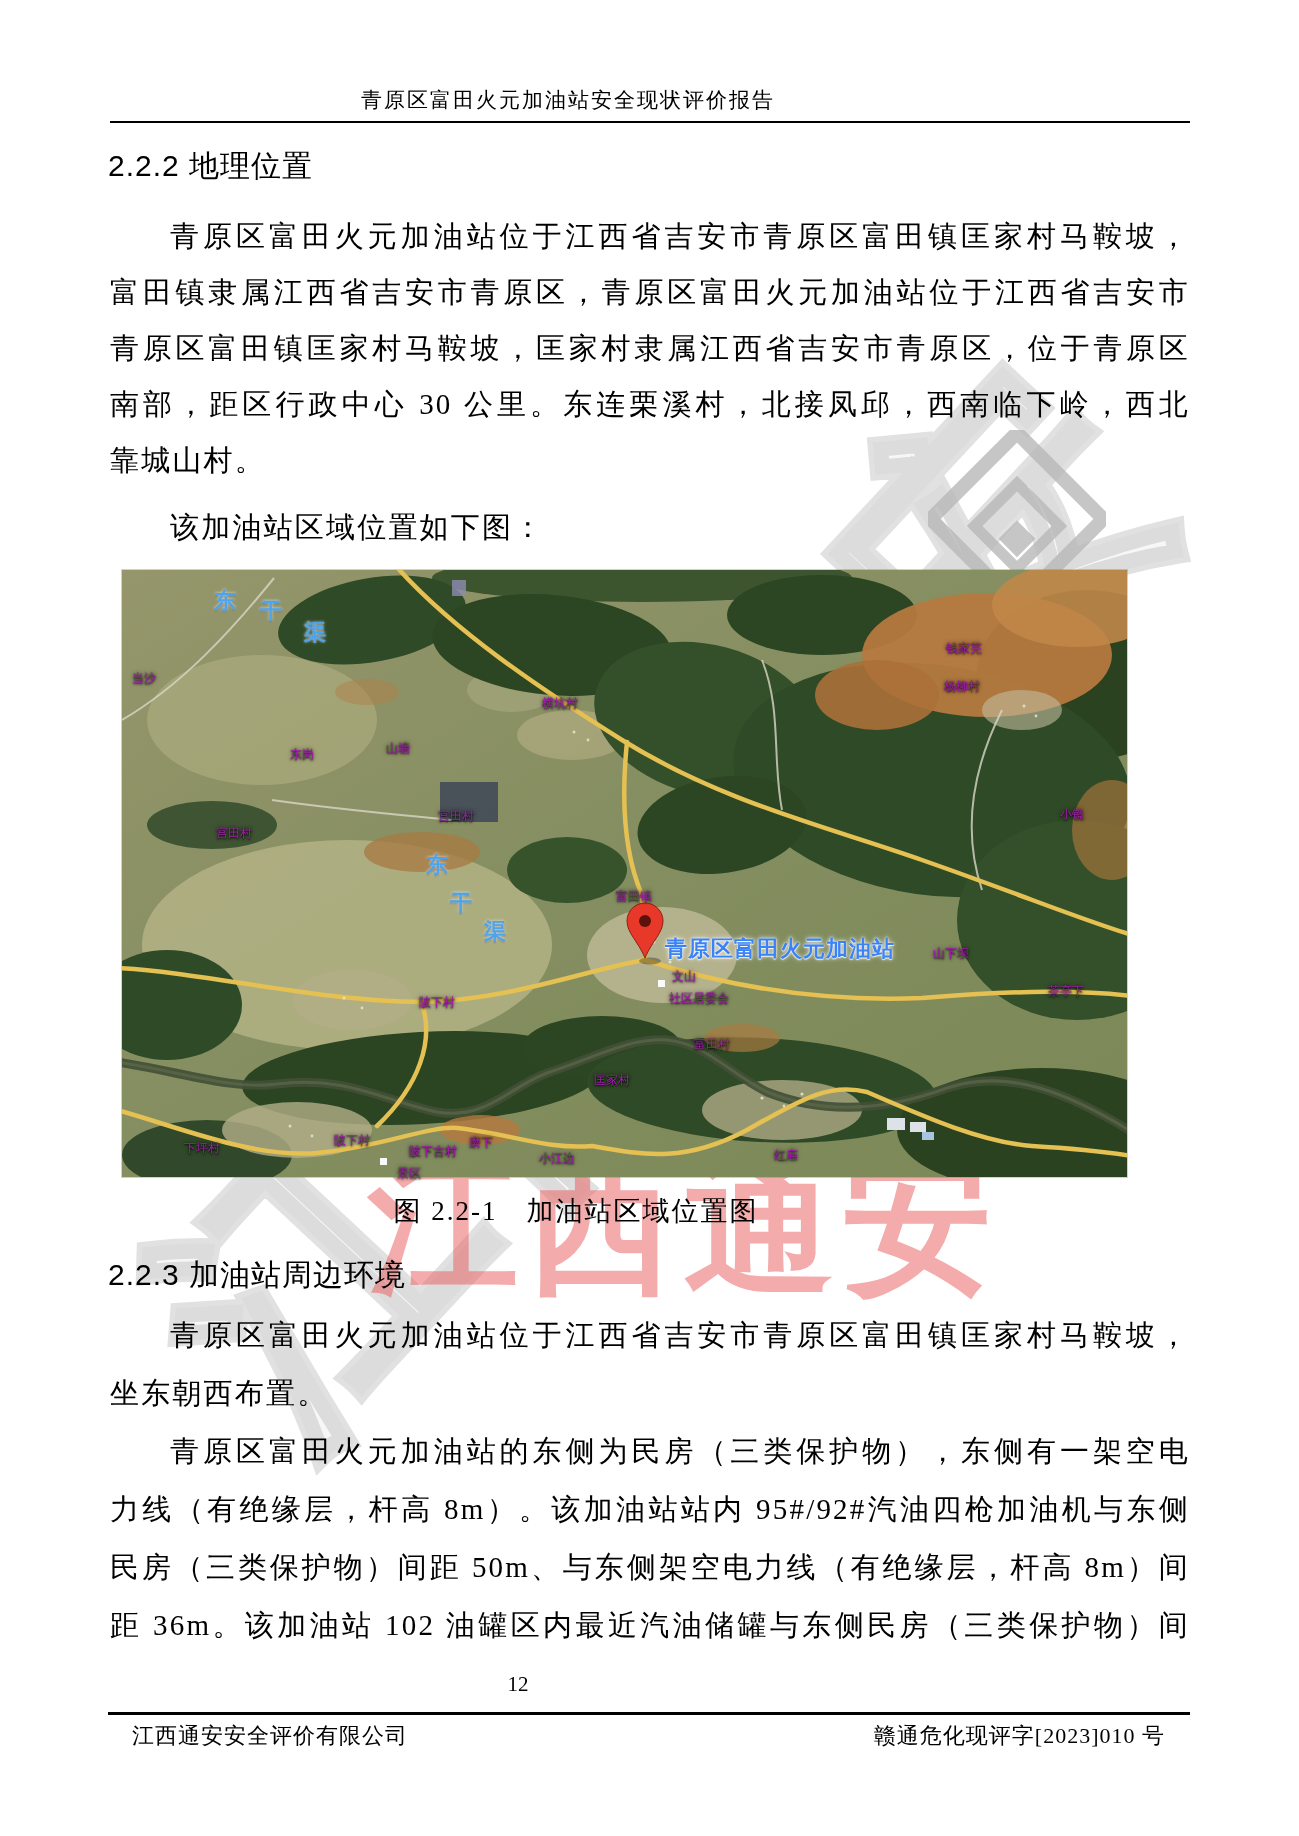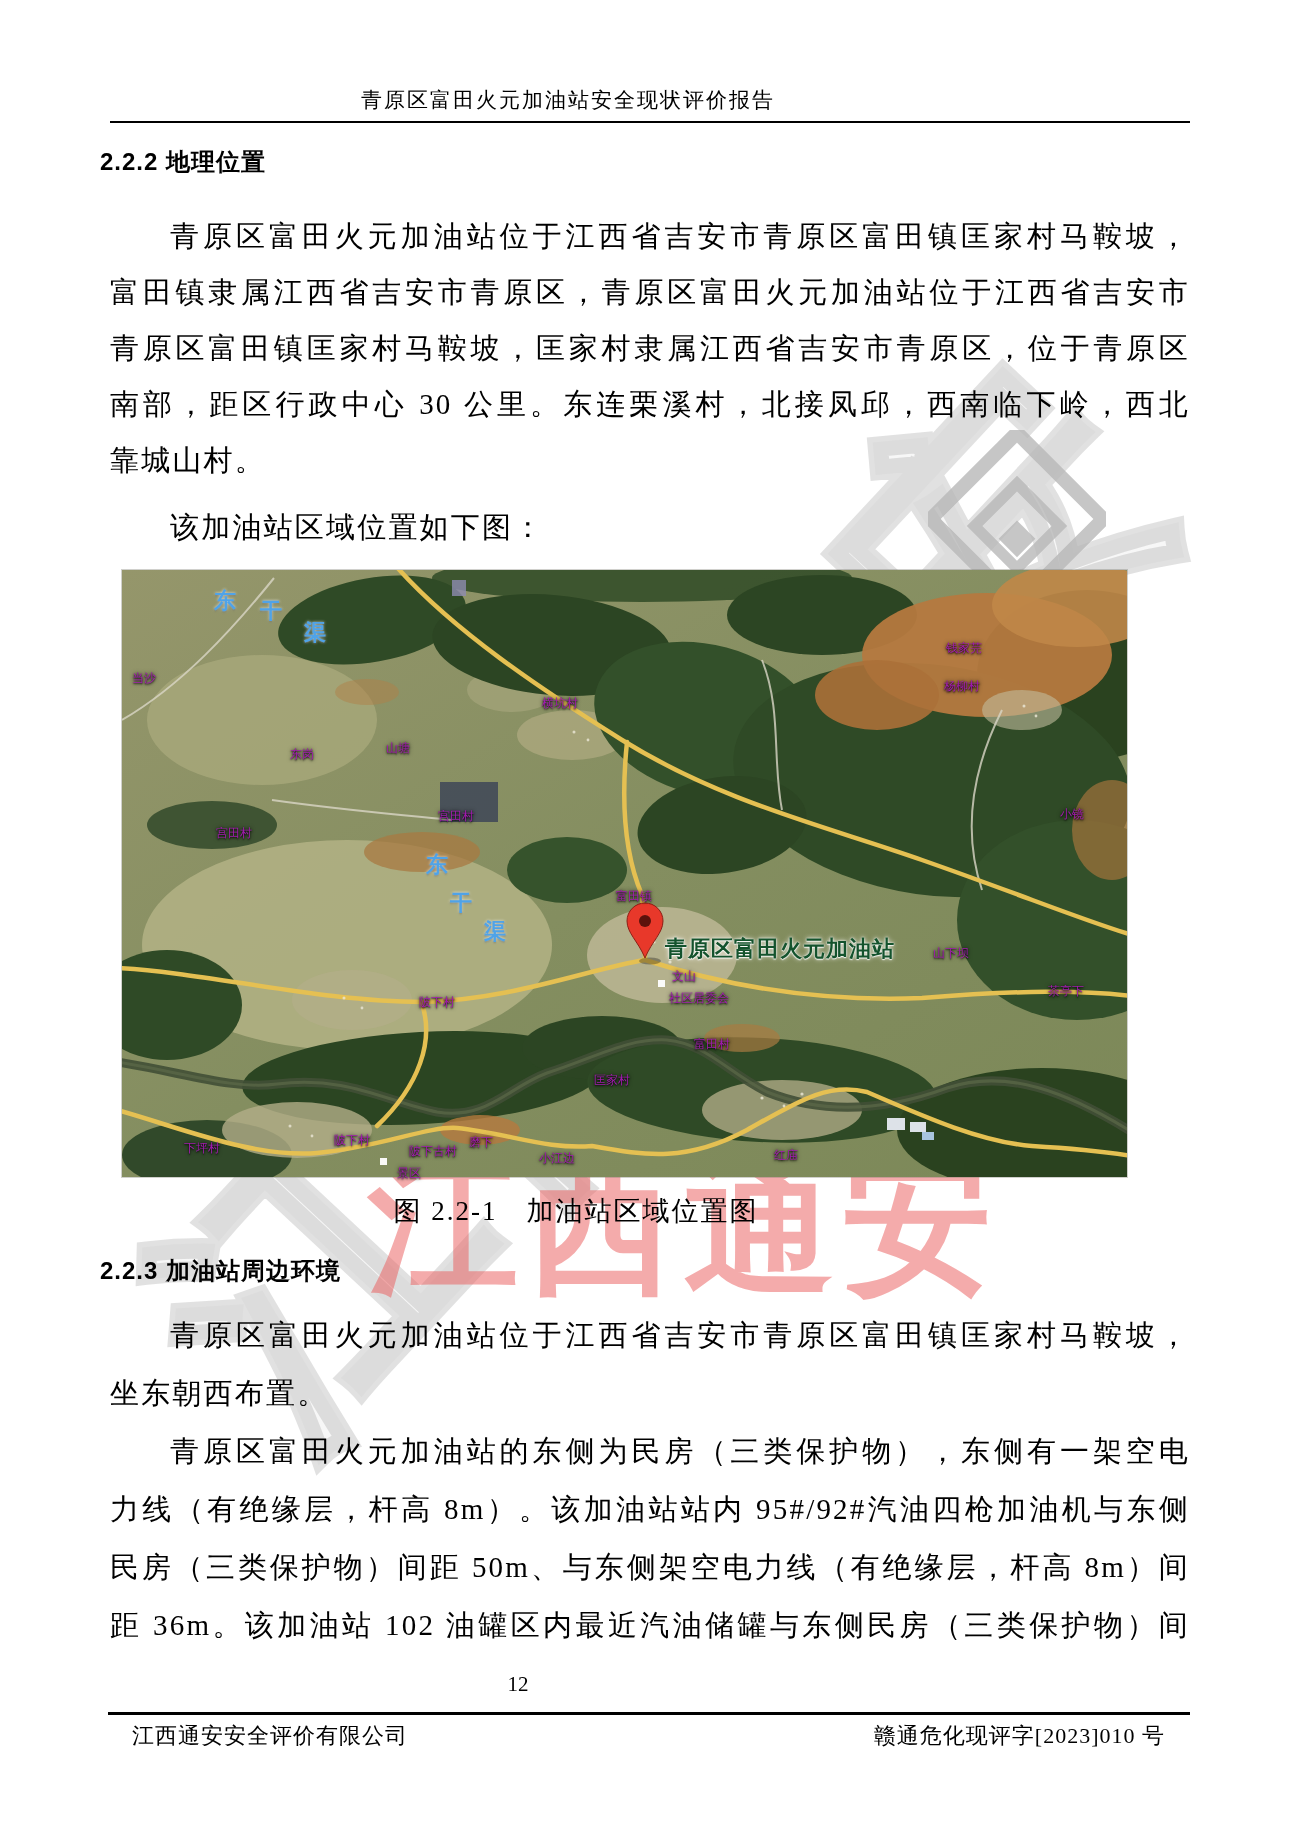--- a/index.html
+++ b/index.html
@@ -4,22 +4,22 @@
 <style>
   html,body{margin:0;padding:0;background:#ffffff;}
   #page{position:relative;width:1299px;height:1836px;background:#fff;overflow:hidden;
         font-family:"Liberation Serif",serif;color:#000;margin:0 auto;}
   .txt{z-index:3;}
   
   .htitle{position:absolute;left:0;width:1136px;top:86px;text-align:center;
           font-size:21px;letter-spacing:2px;z-index:3;}
   .hrule{position:absolute;left:110px;width:1080px;top:121px;height:2px;background:#000;z-index:3;}
   
-  .h{position:absolute;left:100px;font-family:"Liberation Sans",sans-serif;font-weight:bold;
-     font-size:24px;letter-spacing:1px;z-index:3;white-space:nowrap;}
+  .h{position:absolute;left:108px;font-family:"Liberation Sans",sans-serif;font-weight:normal;
+     font-size:30px;letter-spacing:1px;z-index:3;white-space:nowrap;}
   
   .lines{position:absolute;left:110px;width:1080px;font-size:29px;z-index:3;}
   .bl{letter-spacing:2.2px;line-height:44px;text-align:justify;text-align-last:left;}
   .p56 .bl{height:56px;} .p58 .bl{height:58px;}
   .bl.j{text-align-last:justify;}
   .bl.ind{text-indent:60px;}
   
   .caption{position:absolute;left:0;width:1152px;top:1193px;text-align:center;
            font-size:27px;letter-spacing:2px;z-index:3;}
   
@@ -201,21 +201,21 @@
         <span class="mlabel white" style="left: 572px; top: 466px;">富田村</span>
         <span class="mlabel white" style="left: 472px; top: 502px;">匡家村</span>
         <span class="mlabel white" style="left: 62px; top: 570px;">下坪村</span>
         <span class="mlabel white" style="left: 212px; top: 562px;">陂下村</span>
         <span class="mlabel white" style="left: 287px; top: 573px;">陂下古村</span>
         <span class="mlabel white" style="left: 275px; top: 595px;">景区</span>
         <span class="mlabel white" style="left: 347px; top: 564px;">磨下</span>
         <span class="mlabel white" style="left: 417px; top: 580px;">小江边</span>
         <span class="mlabel white" style="left: 652px; top: 577px;">红庙</span>
       </div>
-    <div id="station-label" style="left: 543px; top: 364px; color: #14532d;">青原区富田火元加油站</div>
+    <div id="station-label" style="left: 543px; top: 364px; color: #3b82f6;">青原区富田火元加油站</div>
   </div>
 
   <div class="caption">图 2.2-1　加油站区域位置图</div>
 
   <div class="h" style="top:1255px;">2.2.3 加油站周边环境</div>
   <div class="lines p58 txt" style="top:1313px;">
       <div class="bl j ind">青原区富田火元加油站位于江西省吉安市青原区富田镇匡家村马鞍坡，</div>
       <div class="bl">坐东朝西布置。</div>
     </div>
   <div class="lines p58 txt" style="top:1429px;">

